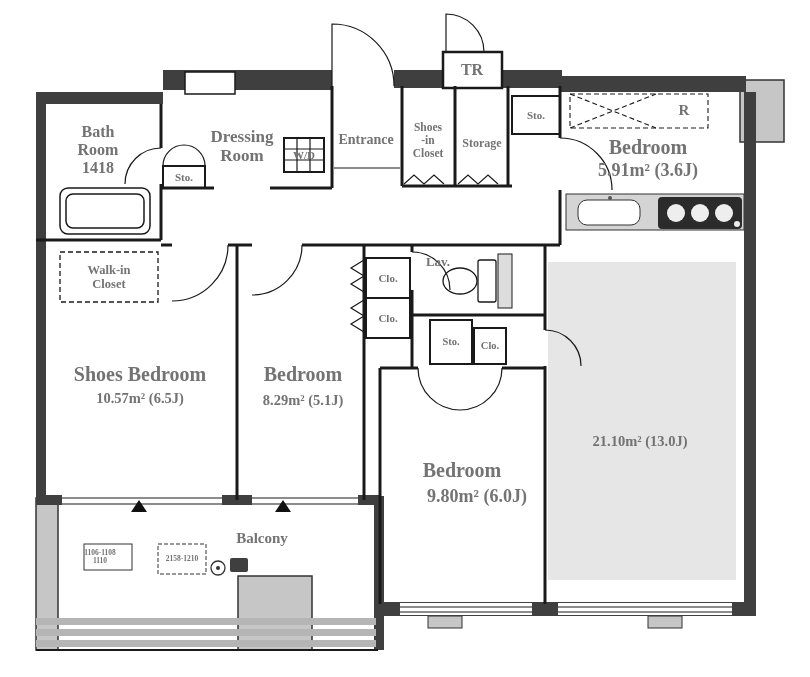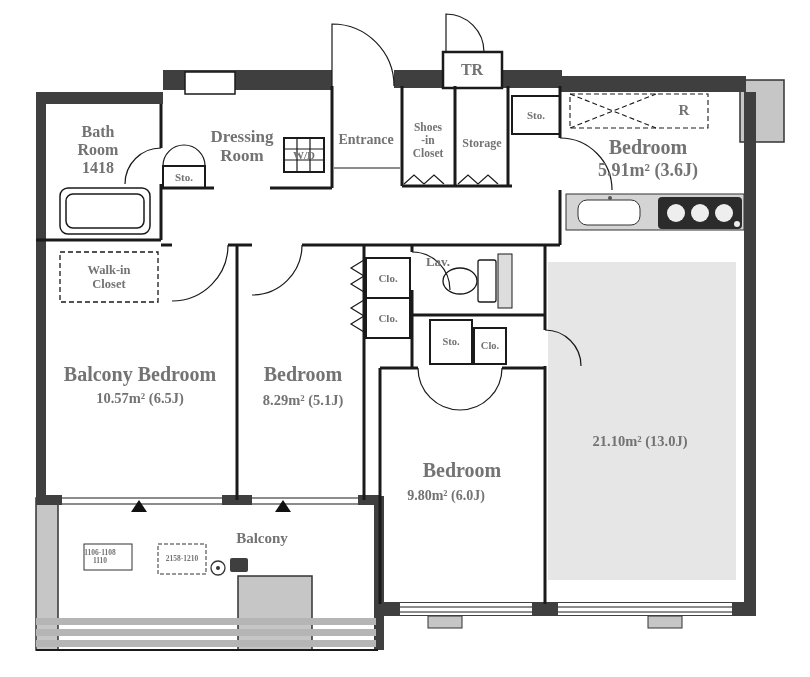--- a/index.html
+++ b/index.html
@@ -184,30 +184,30 @@
 -in
 Closet</div>
   <div class="lbl" style="left:482px;top:144px;font-size:12px">Storage</div>
   <div class="lbl" style="left:536px;top:115px;font-size:11px">Sto.</div>
   <div class="lbl" style="left:472px;top:70px;font-size:16px">TR</div>
   <div class="lbl" style="left:684px;top:110px;font-size:15px">R</div>
   <div class="lbl" style="left:648px;top:147px;font-size:20px">Bedroom</div>
   <div class="lbl" style="left:648px;top:170px;font-size:18px">5.91m² (3.6J)</div>
   <div class="lbl" style="left:109px;top:277px;font-size:12.5px">Walk-in
 Closet</div>
-  <div class="lbl" style="left:140px;top:374px;font-size:20px">Balcony Bedroom</div>
+  <div class="lbl" style="left:140px;top:374px;font-size:20px">Shoes Bedroom</div>
   <div class="lbl" style="left:140px;top:398px;font-size:14.5px">10.57m² (6.5J)</div>
   <div class="lbl" style="left:303px;top:374px;font-size:20px">Bedroom</div>
   <div class="lbl" style="left:303px;top:400px;font-size:14.5px">8.29m² (5.1J)</div>
   <div class="lbl" style="left:388px;top:278px;font-size:11px">Clo.</div>
   <div class="lbl" style="left:388px;top:318px;font-size:11px">Clo.</div>
   <div class="lbl" style="left:438px;top:262px;font-size:13px">Lav.</div>
   <div class="lbl" style="left:451px;top:342px;font-size:10.5px">Sto.</div>
   <div class="lbl" style="left:490px;top:346px;font-size:10.5px">Clo.</div>
   <div class="lbl" style="left:462px;top:470px;font-size:20px">Bedroom</div>
-  <div class="lbl" style="left:446px;top:496px;font-size:14px">9.80m² (6.0J)</div>
+  <div class="lbl" style="left:477px;top:496px;font-size:18px">9.80m² (6.0J)</div>
   <div class="lbl" style="left:640px;top:441px;font-size:14.5px">21.10m² (13.0J)</div>
   <div class="lbl" style="left:262px;top:538px;font-size:15px">Balcony</div>
   <div class="lbl" style="left:100px;top:557px;font-size:7.5px">1106-1108
 1110</div>
   <div class="lbl" style="left:182px;top:559px;font-size:7.5px">2158-1210</div>
 
 </div>
 
 </body></html>

